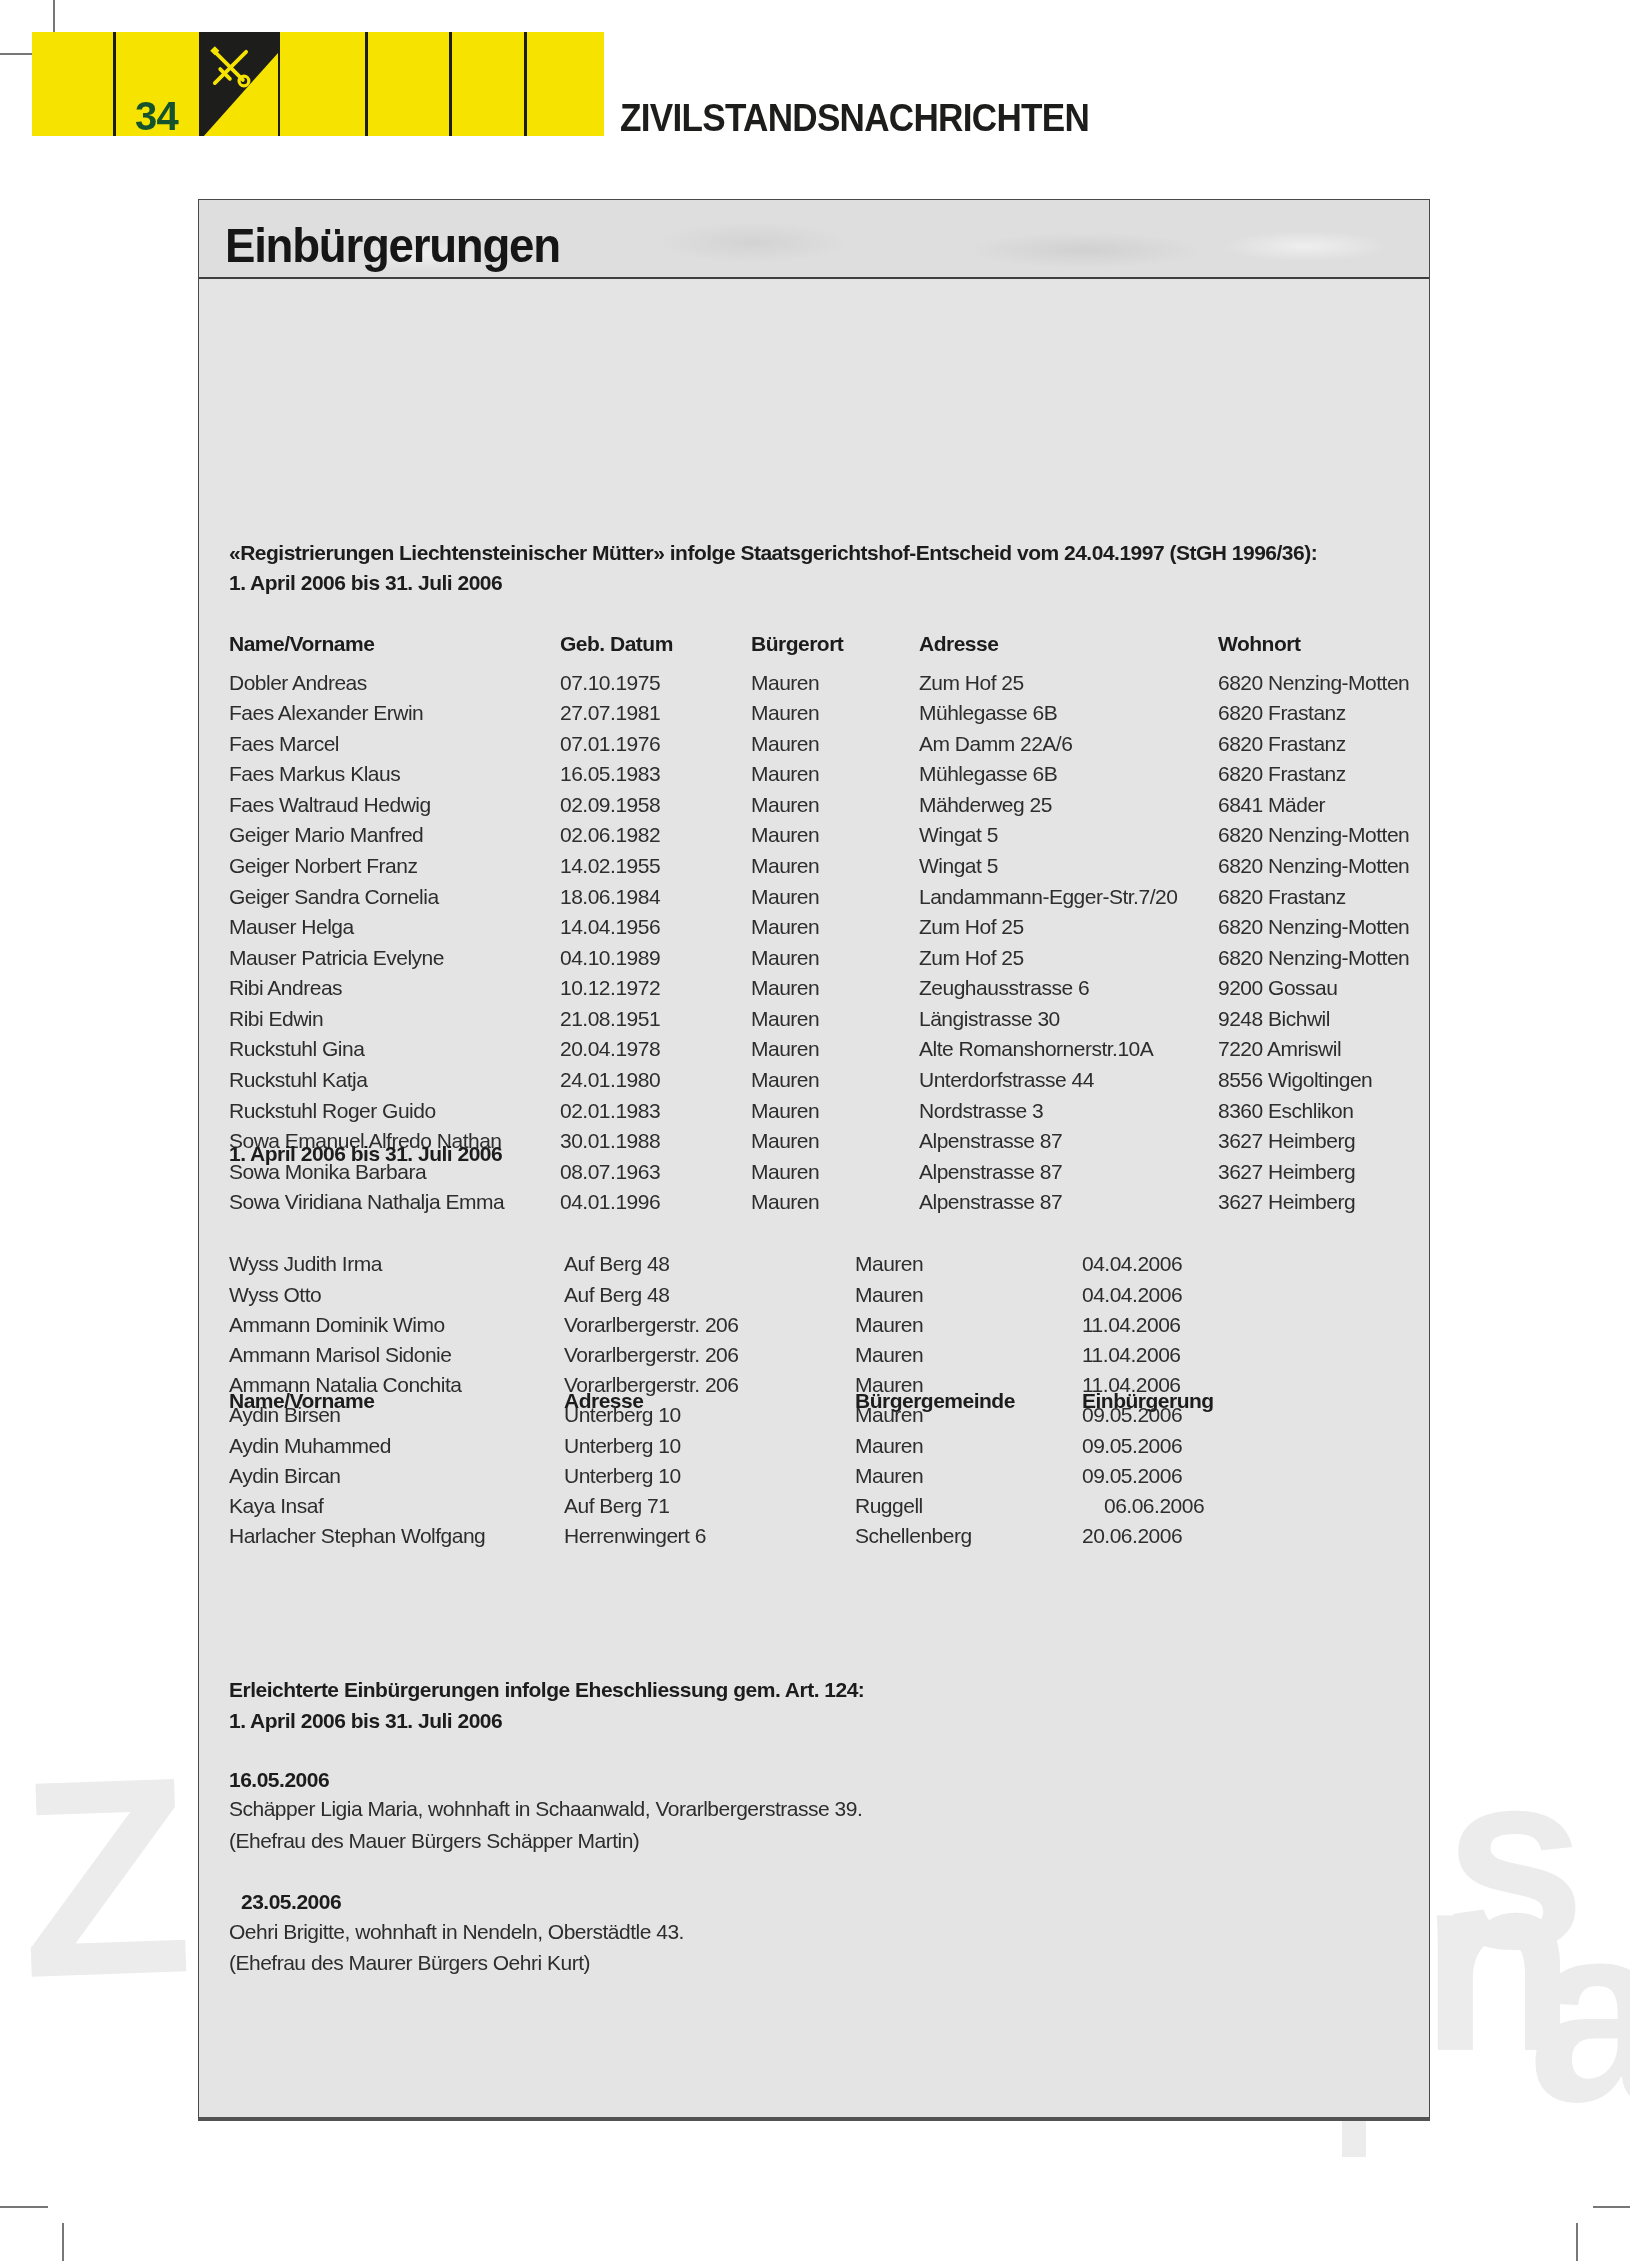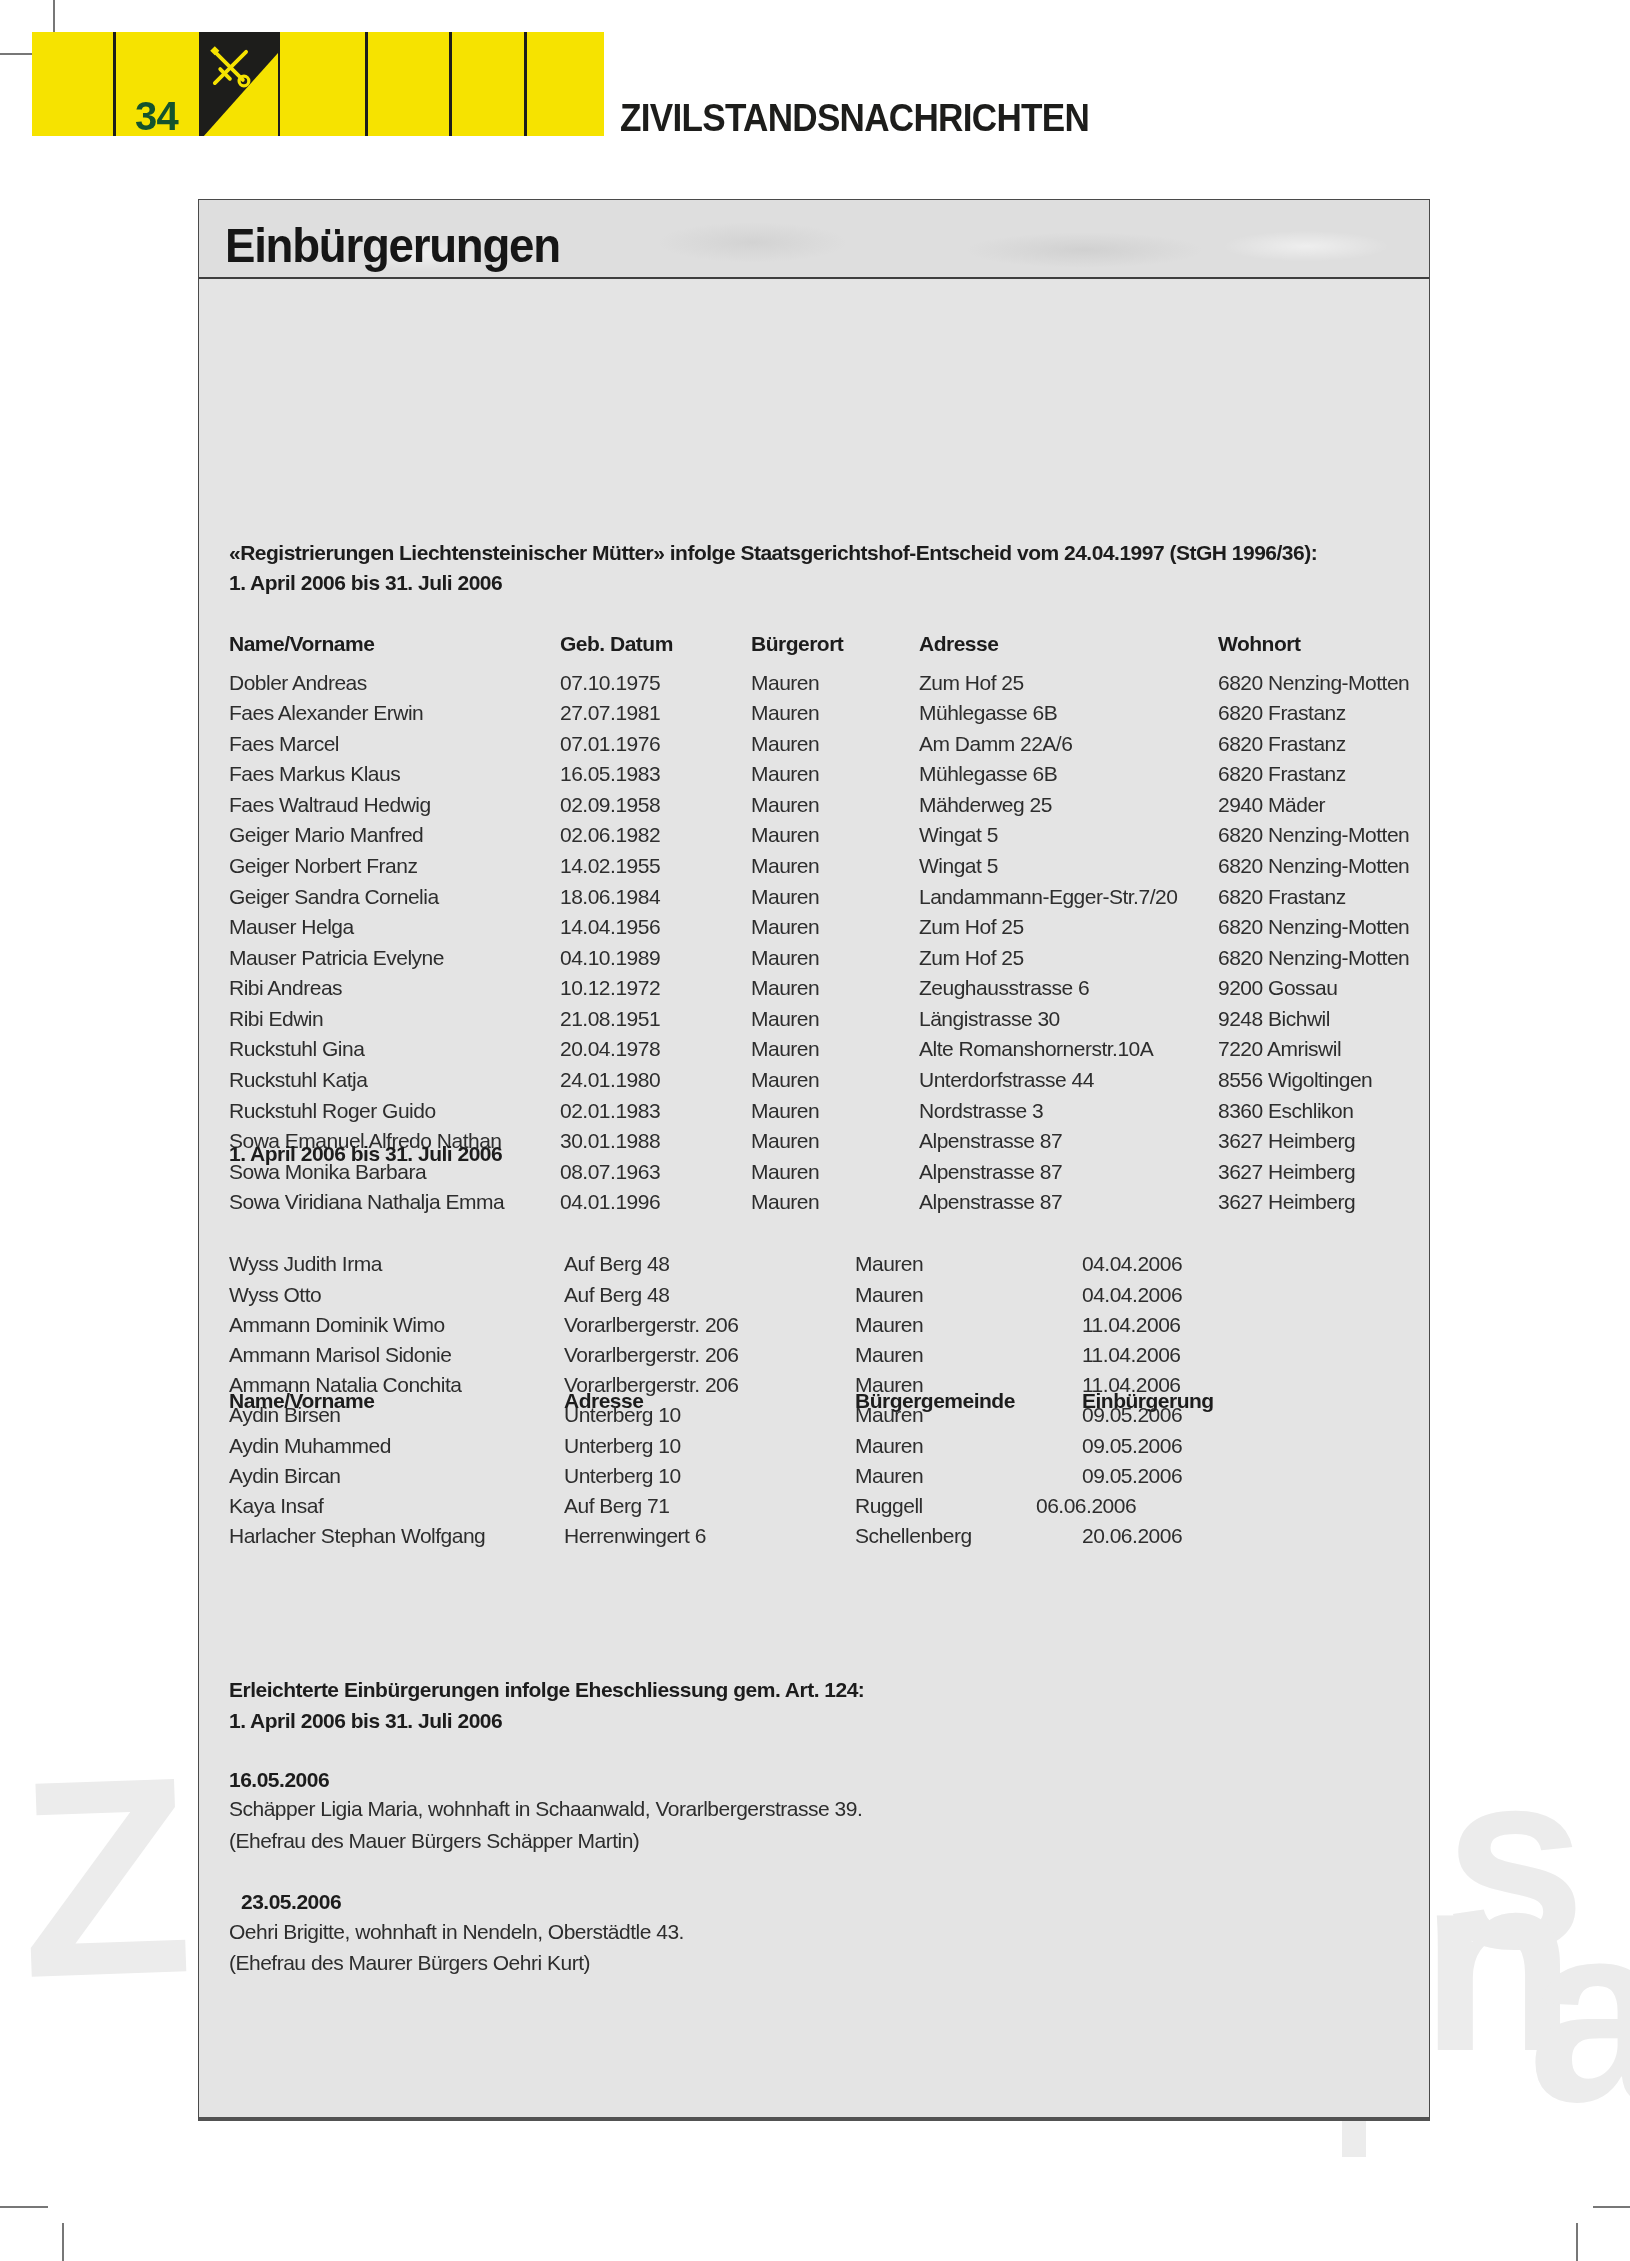--- a/index.html
+++ b/index.html
@@ -138,21 +138,21 @@
         <span class="cell" style="left: 1019px; top: 531px;">6820 Frastanz</span>
         <span class="cell" style="left: 30px; top: 561px;">Faes Markus Klaus</span>
         <span class="cell" style="left: 361px; top: 561px;">16.05.1983</span>
         <span class="cell" style="left: 552px; top: 561px;">Mauren</span>
         <span class="cell" style="left: 720px; top: 561px;">Mühlegasse 6B</span>
         <span class="cell" style="left: 1019px; top: 561px;">6820 Frastanz</span>
         <span class="cell" style="left: 30px; top: 592px;">Faes Waltraud Hedwig</span>
         <span class="cell" style="left: 361px; top: 592px;">02.09.1958</span>
         <span class="cell" style="left: 552px; top: 592px;">Mauren</span>
         <span class="cell" style="left: 720px; top: 592px;">Mähderweg 25</span>
-        <span class="cell" style="left: 1019px; top: 592px;">2940 Mäder</span>
+        <span class="cell" style="left: 1019px; top: 592px;">6841 Mäder</span>
         <span class="cell" style="left: 30px; top: 622px;">Geiger Mario Manfred</span>
         <span class="cell" style="left: 361px; top: 622px;">02.06.1982</span>
         <span class="cell" style="left: 552px; top: 622px;">Mauren</span>
         <span class="cell" style="left: 720px; top: 622px;">Wingat 5</span>
         <span class="cell" style="left: 1019px; top: 622px;">6820 Nenzing-Motten</span>
         <span class="cell" style="left: 30px; top: 653px;">Geiger Norbert Franz</span>
         <span class="cell" style="left: 361px; top: 653px;">14.02.1955</span>
         <span class="cell" style="left: 552px; top: 653px;">Mauren</span>
         <span class="cell" style="left: 720px; top: 653px;">Wingat 5</span>
         <span class="cell" style="left: 1019px; top: 653px;">6820 Nenzing-Motten</span>
@@ -247,21 +247,21 @@
         <span class="cell" style="left: 365px; top: 1233px;">Unterberg 10</span>
         <span class="cell" style="left: 656px; top: 1233px;">Mauren</span>
         <span class="cell" style="left: 883px; top: 1233px;">09.05.2006</span>
         <span class="cell" style="left: 30px; top: 1263px;">Aydin Bircan</span>
         <span class="cell" style="left: 365px; top: 1263px;">Unterberg 10</span>
         <span class="cell" style="left: 656px; top: 1263px;">Mauren</span>
         <span class="cell" style="left: 883px; top: 1263px;">09.05.2006</span>
         <span class="cell" style="left: 30px; top: 1293px;">Kaya Insaf</span>
         <span class="cell" style="left: 365px; top: 1293px;">Auf Berg 71</span>
         <span class="cell" style="left: 656px; top: 1293px;">Ruggell</span>
-        <span class="cell" style="left: 837px; top: 1293px;">06.06.2006</span>
+        <span class="cell" style="left: 905px; top: 1293px;">06.06.2006</span>
         <span class="cell" style="left: 30px; top: 1323px;">Harlacher Stephan Wolfgang</span>
         <span class="cell" style="left: 365px; top: 1323px;">Herrenwingert 6</span>
         <span class="cell" style="left: 656px; top: 1323px;">Schellenberg</span>
         <span class="cell" style="left: 883px; top: 1323px;">20.06.2006</span>
       </div>
 
     <div class="txt bold s3-h1">Erleichterte Einbürgerungen infolge Eheschliessung gem. Art. 124:</div>
     <div class="txt bold s3-h2">1. April 2006 bis 31. Juli 2006</div>
     <div class="txt bold e1-date">16.05.2006</div>
     <div class="txt e1-l1">Schäpper Ligia Maria, wohnhaft in Schaanwald, Vorarlbergerstrasse 39.</div>

